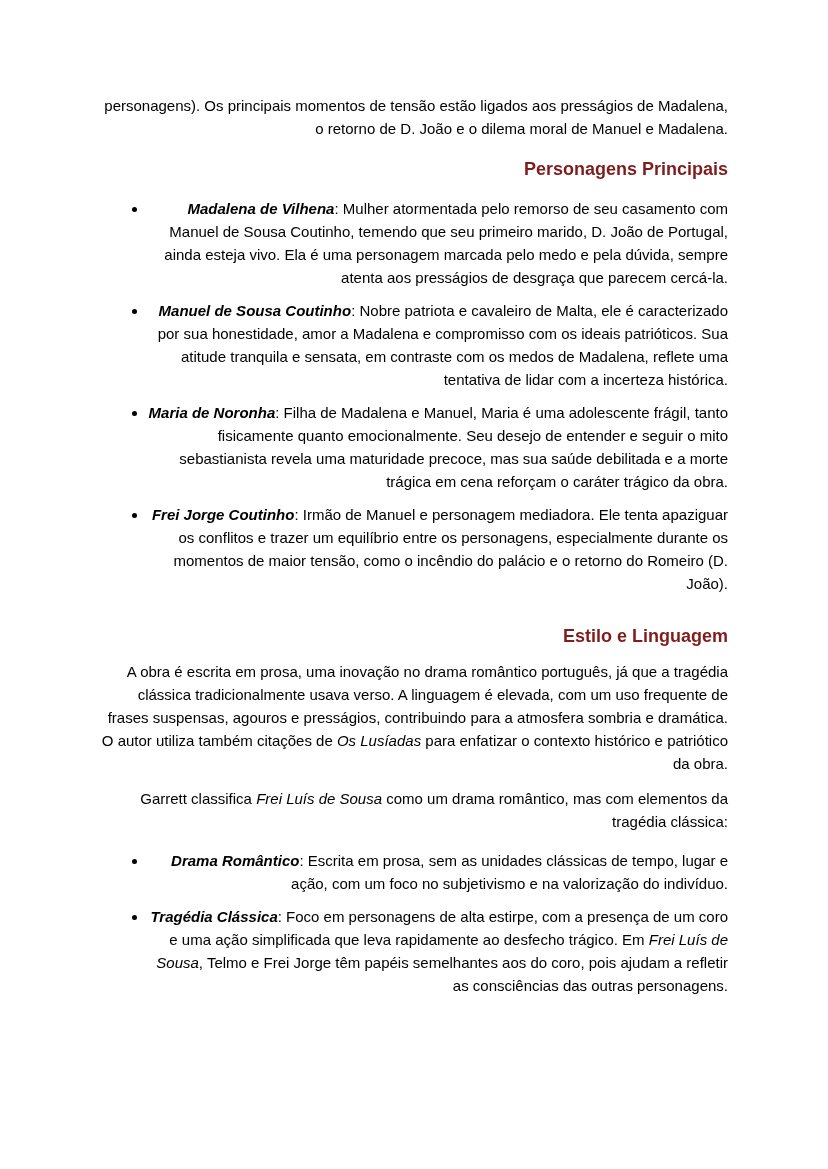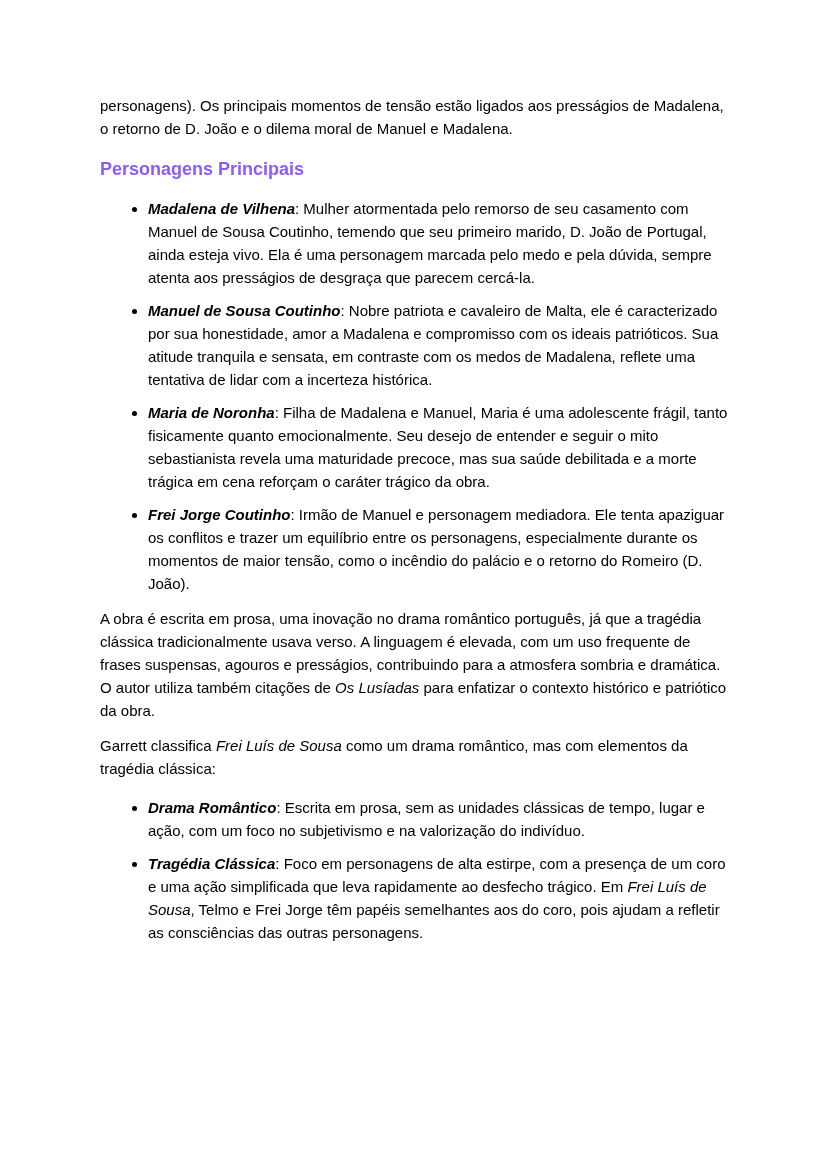--- a/index.html
+++ b/index.html
@@ -13,32 +13,33 @@
     overflow: hidden;
   }
   .page {
     box-sizing: border-box;
     width: 828px;
     height: 890px;
     padding: 94px 100px 0 100px;
     background: #ffffff;
     font-family: "Liberation Sans", sans-serif;
     color: #000000;
+    text-align: right;
   }
   p {
     margin: 0;
     font-size: 15px;
     line-height: 23px;
   }
   h2 {
     margin: 0;
     font-size: 18px;
     line-height: 23px;
     font-weight: 700;
-    color: #8b5cf6;
+    color: #7f1d1d;
   }
   ul {
     margin: 16px 0 0 0;
     padding-left: 48px;
     list-style-type: disc;
   }
   li {
     font-size: 15px;
     line-height: 23px;
   }
@@ -61,20 +62,21 @@
 
   <h2 class="h-personagens">Personagens Principais</h2>
 
   <ul>
     <li><strong>Madalena de Vilhena</strong><span>: Mulher atormentada pelo remorso de seu casamento com Manuel de Sousa Coutinho, temendo que seu primeiro marido, D. João de Portugal, ainda esteja vivo. Ela é uma personagem marcada pelo medo e pela dúvida, sempre atenta aos presságios de desgraça que parecem cercá-la.</span></li>
     <li><strong>Manuel de Sousa Coutinho</strong><span>: Nobre patriota e cavaleiro de Malta, ele é caracterizado por sua honestidade, amor a Madalena e compromisso com os ideais patrióticos. Sua atitude tranquila e sensata, em contraste com os medos de Madalena, reflete uma tentativa de lidar com a incerteza histórica.</span></li>
     <li><strong>Maria de Noronha</strong><span>: Filha de Madalena e Manuel, Maria é uma adolescente frágil, tanto fisicamente quanto emocionalmente. Seu desejo de entender e seguir o mito sebastianista revela uma maturidade precoce, mas sua saúde debilitada e a morte trágica em cena reforçam o caráter trágico da obra.</span></li>
     <li><strong>Frei Jorge Coutinho</strong><span>: Irmão de Manuel e personagem mediadora. Ele tenta apaziguar os conflitos e trazer um equilíbrio entre os personagens, especialmente durante os momentos de maior tensão, como o incêndio do palácio e o retorno do Romeiro (D. João).</span></li>
   </ul>
 
+  <h2 class="h-estilo">Estilo e Linguagem</h2>
 
   <p class="p-after-heading"><span>A obra é escrita em prosa, uma inovação no drama romântico português, já que a tragédia clássica tradicionalmente usava verso. A linguagem é elevada, com um uso frequente de frases suspensas, agouros e presságios, contribuindo para a atmosfera sombria e dramática. O autor utiliza também citações de </span><em>Os Lusíadas</em><span> para enfatizar o contexto histórico e patriótico da obra.</span></p>
 
 
   <p class="p-after-heading"><span>Garrett classifica </span><em>Frei Luís de Sousa</em><span> como um drama romântico, mas com elementos da tragédia clássica:</span></p>
 
   <ul>
     <li><strong>Drama Romântico</strong><span>: Escrita em prosa, sem as unidades clássicas de tempo, lugar e ação, com um foco no subjetivismo e na valorização do indivíduo.</span></li>
     <li><strong>Tragédia Clássica</strong><span>: Foco em personagens de alta estirpe, com a presença de um coro e uma ação simplificada que leva rapidamente ao desfecho trágico. Em </span><em>Frei Luís de Sousa</em><span>, Telmo e Frei Jorge têm papéis semelhantes aos do coro, pois ajudam a refletir as consciências das outras personagens.</span></li>
   </ul>

